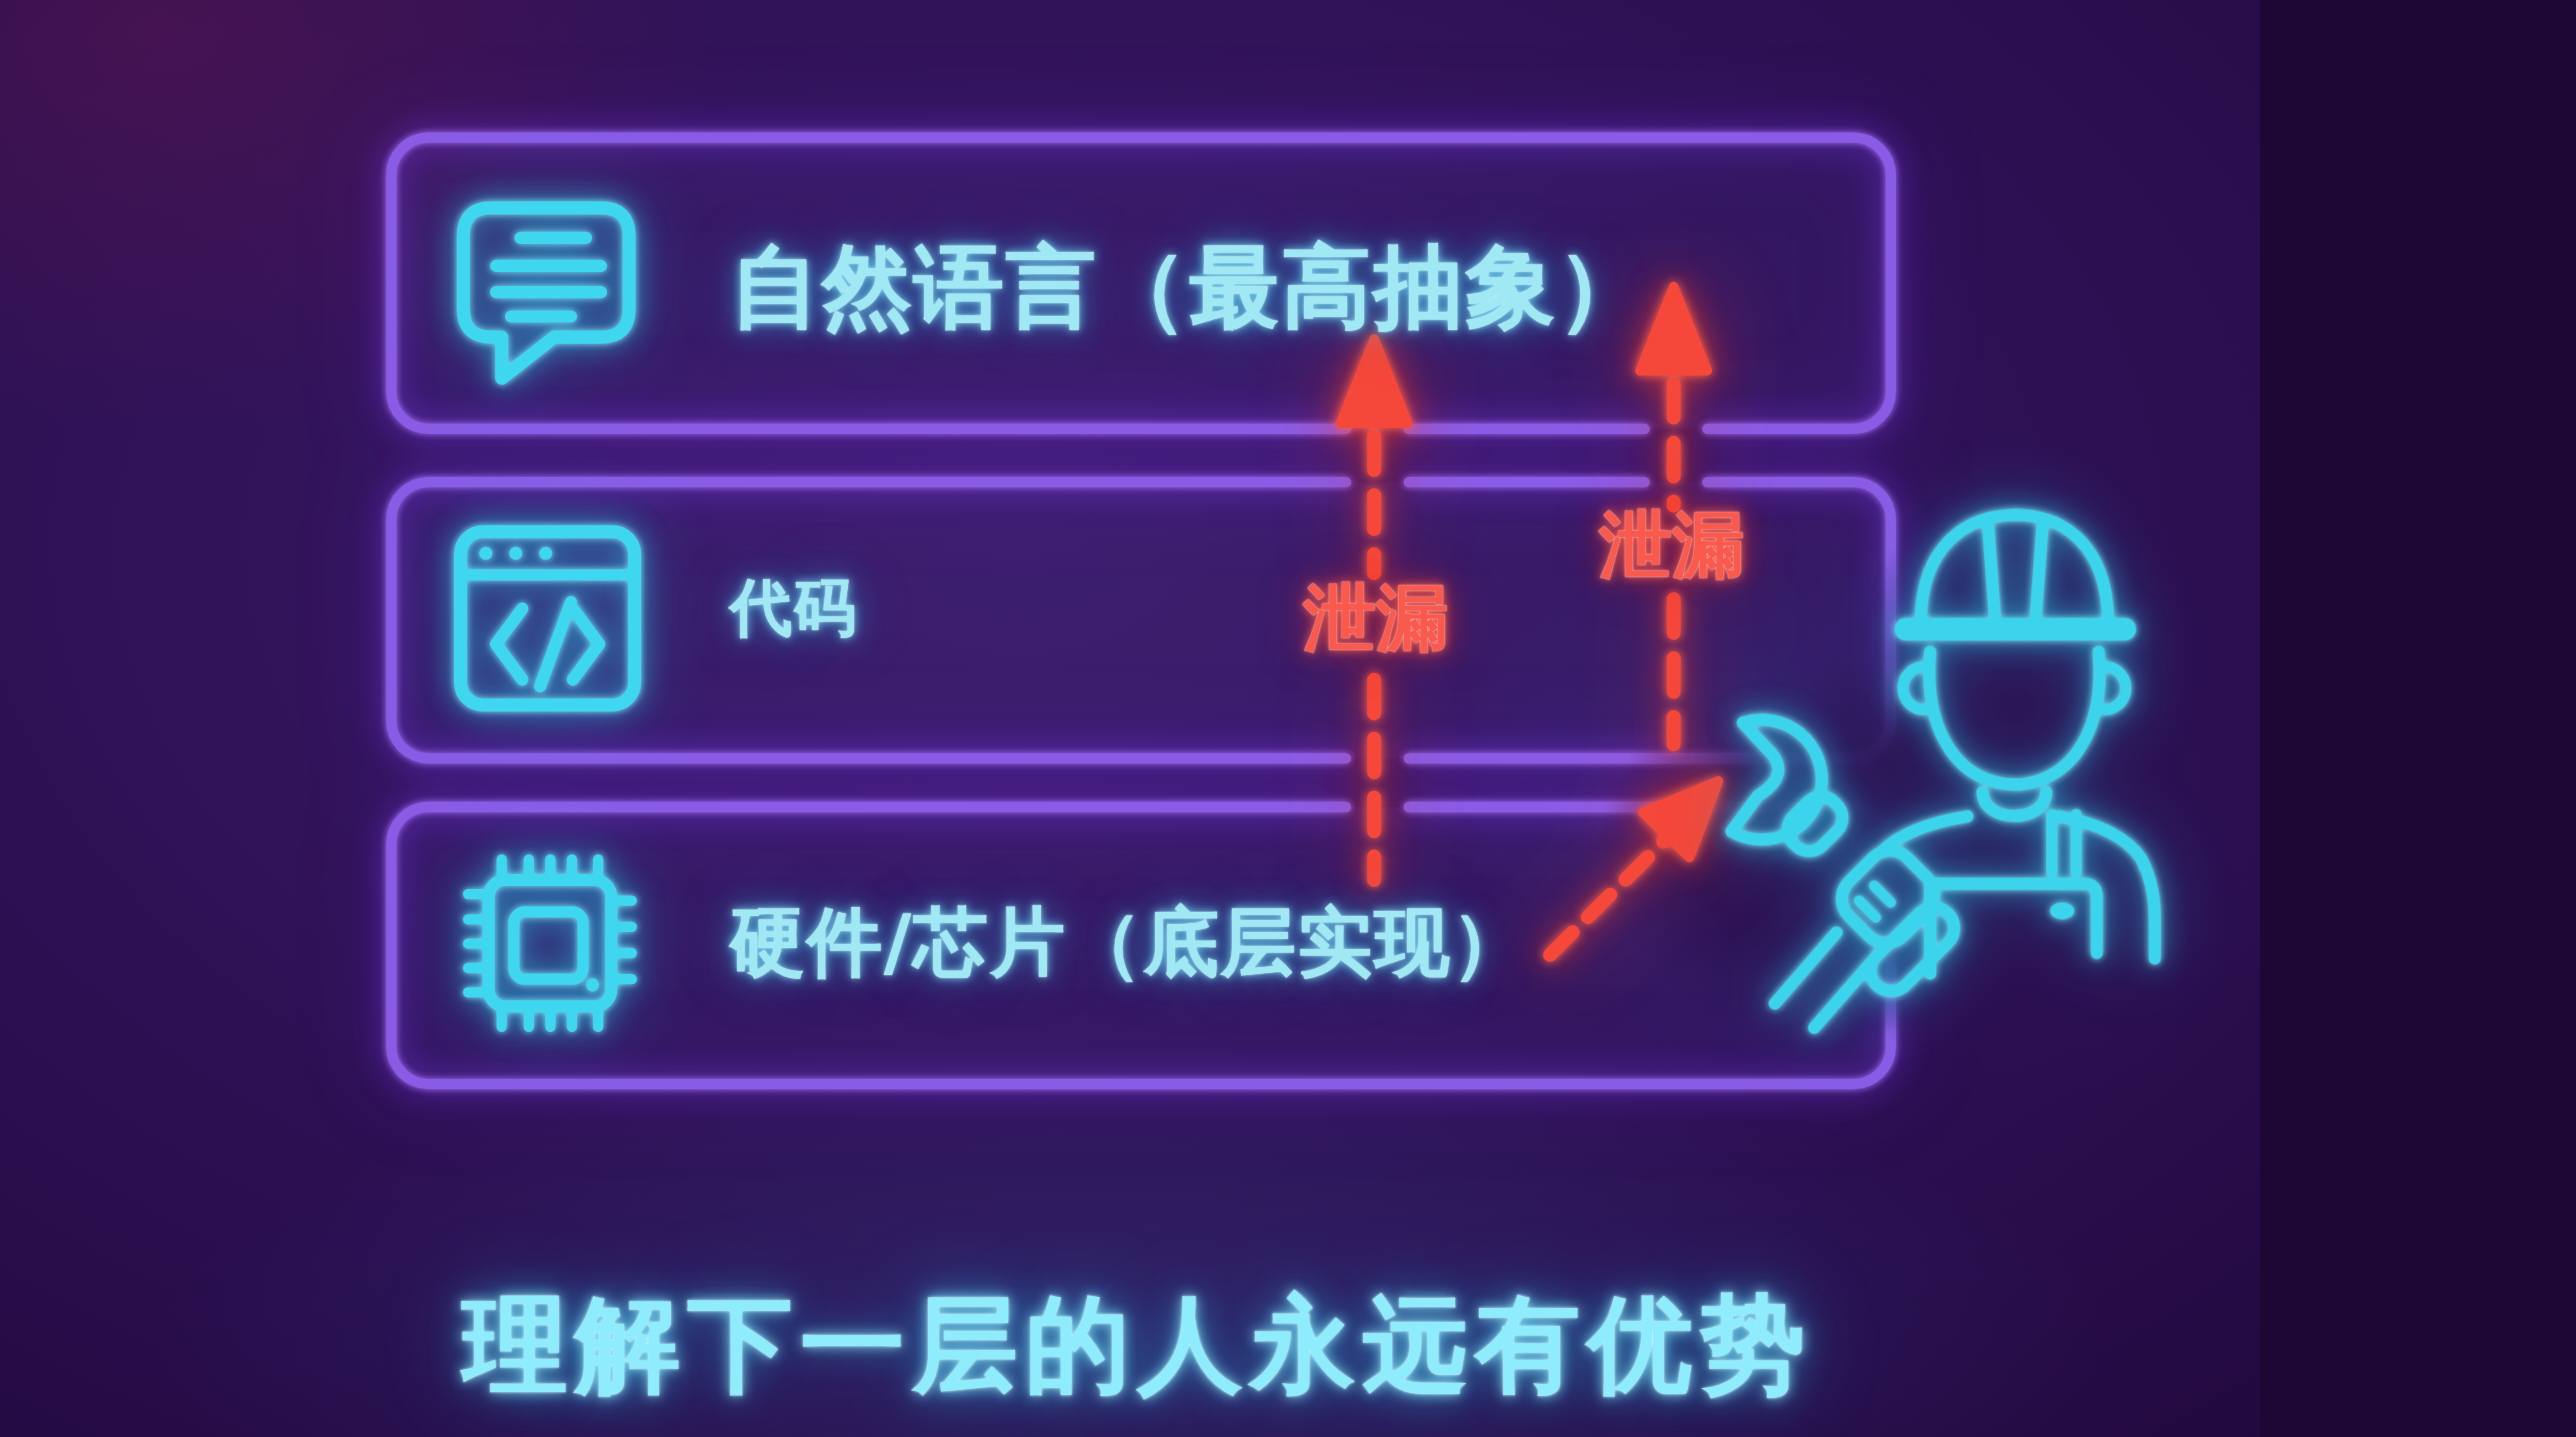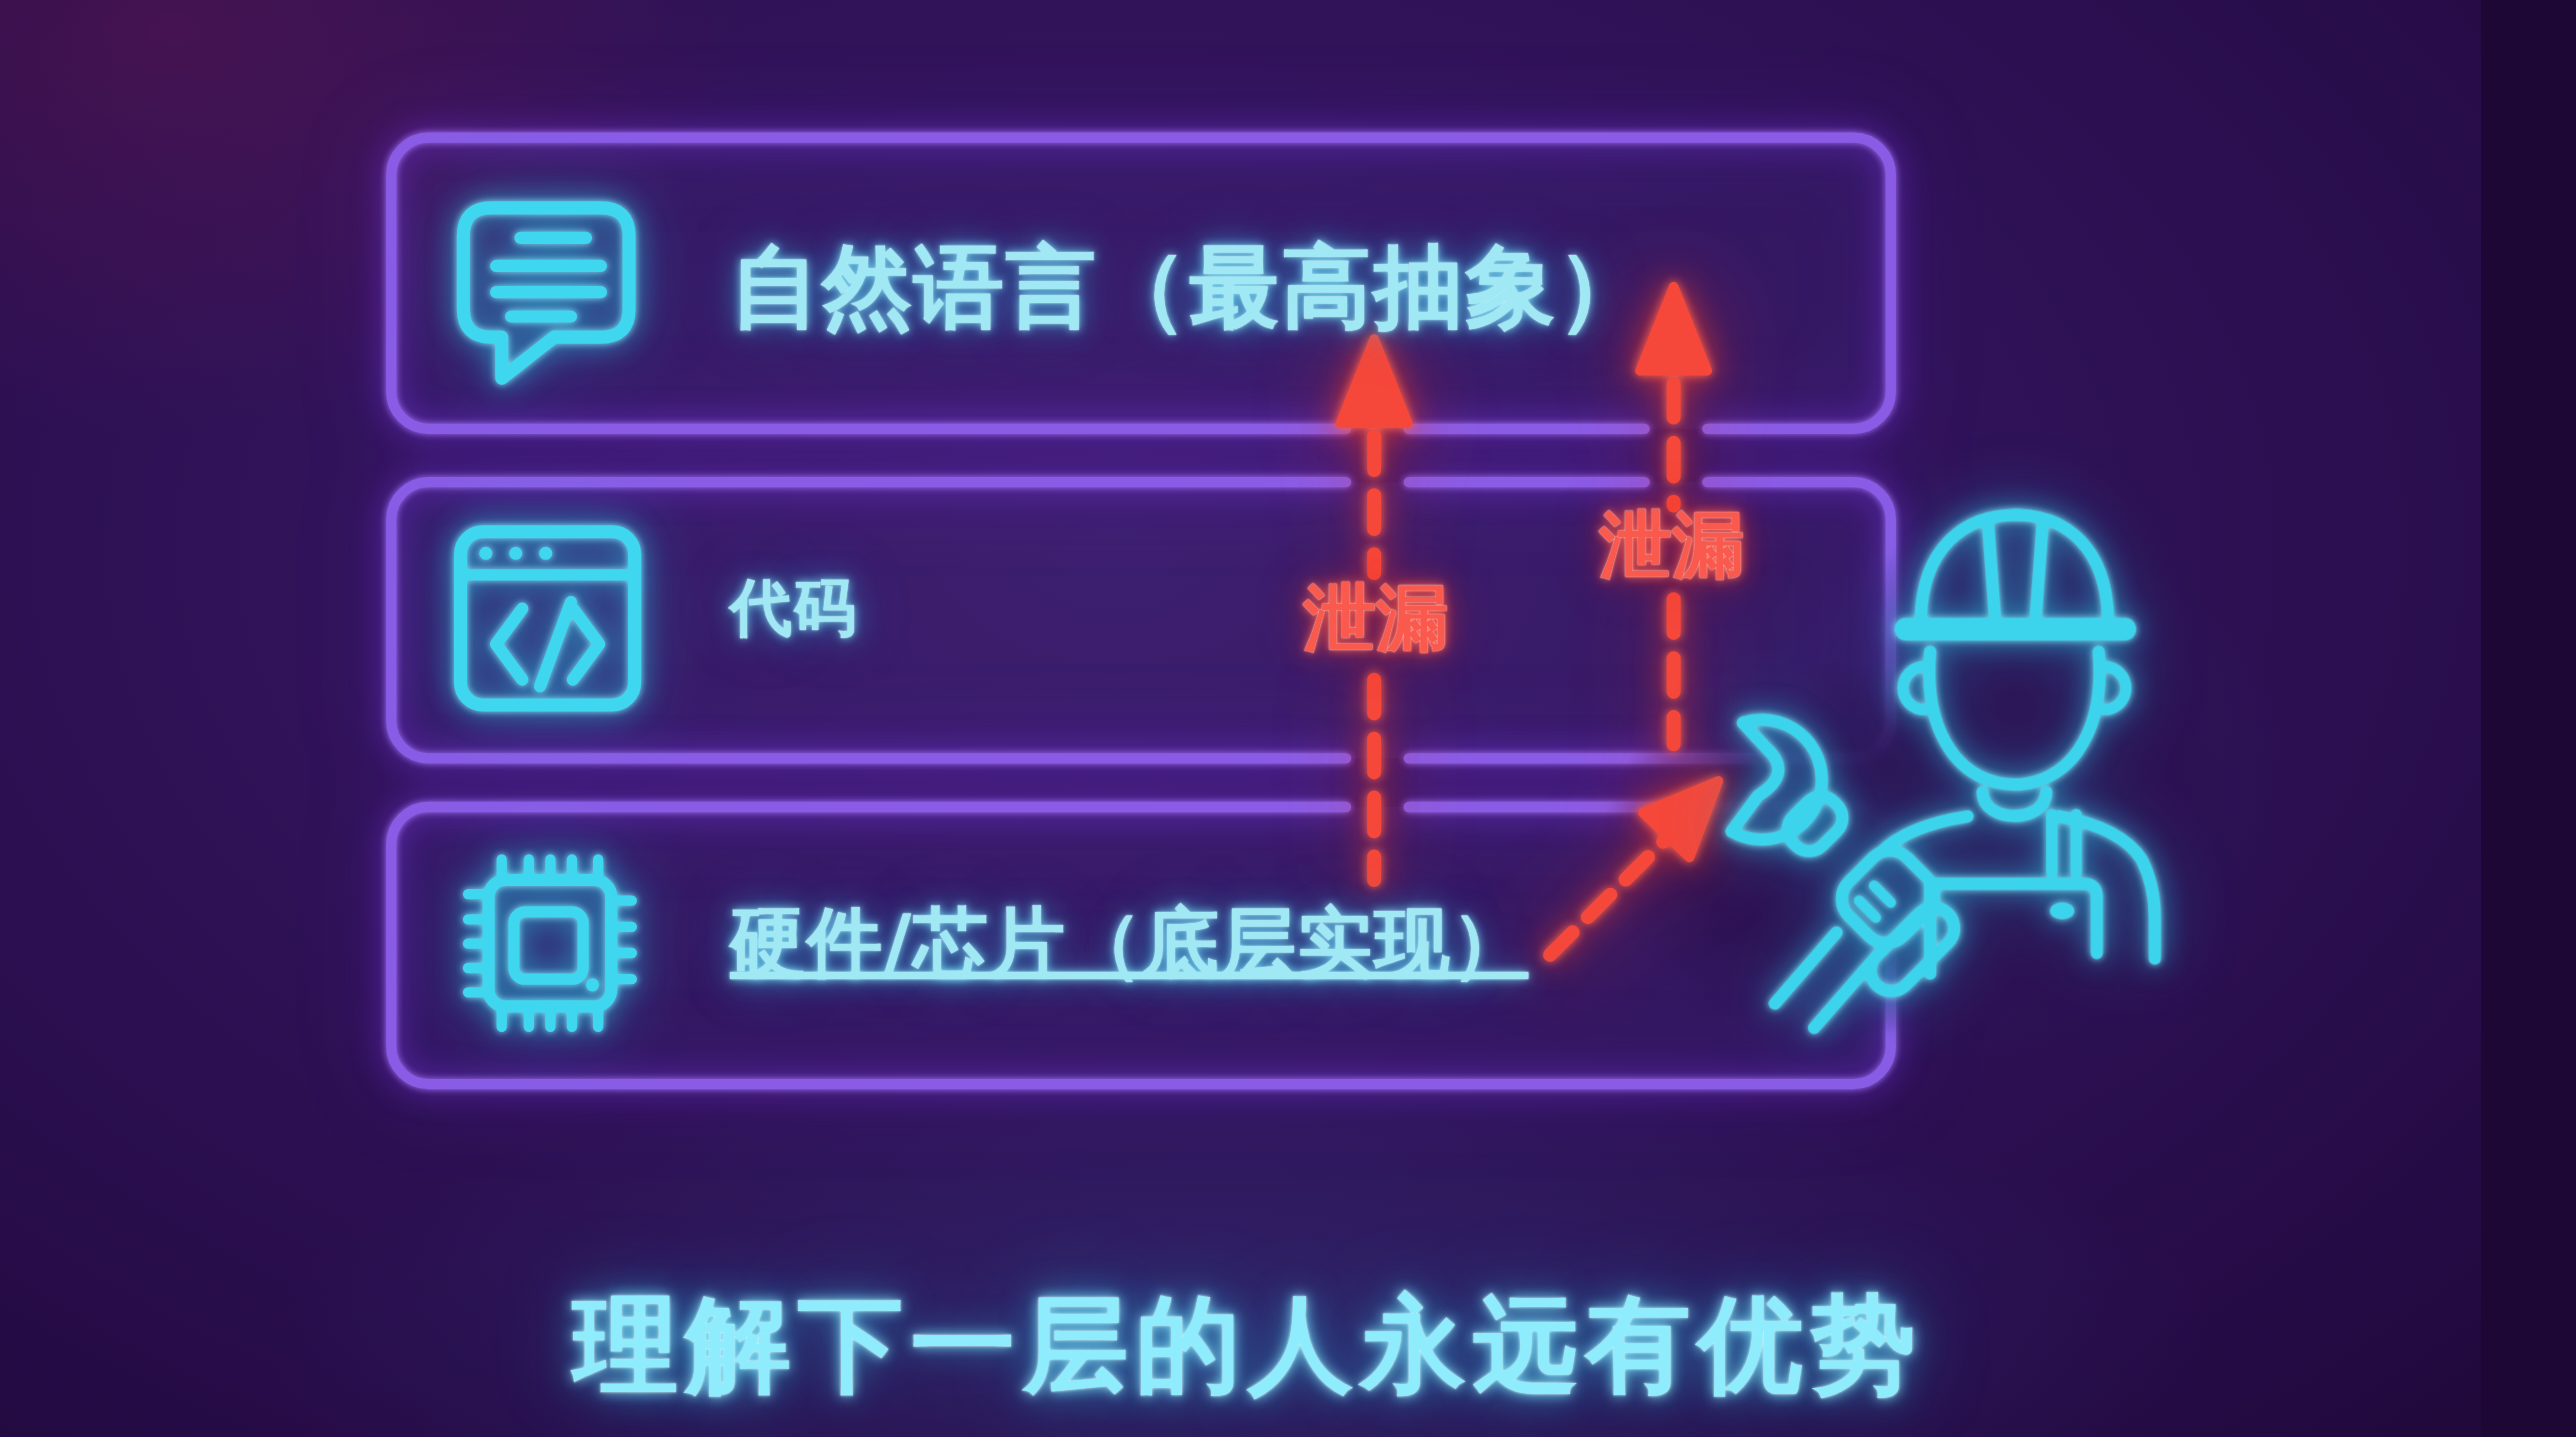--- a/index.html
+++ b/index.html
@@ -1,36 +1,36 @@
 <!DOCTYPE html>
 <html style="font-size:15px"><head>
 <meta charset="utf-8">
 <style>
   html,body{margin:0;padding:0;background:#1d0735;}
   .stage{
-    position:relative;width:2481px;height:1438px;overflow:hidden;
+    position:relative;width:2260px;height:1438px;overflow:hidden;
     font-family:"DejaVu Sans","Liberation Sans",sans-serif;
     background:
       radial-gradient(936px 655px at 7% 2%, rgba(128,28,82,.30), transparent 62%),
       radial-gradient(1404px 403px at 50% 93%, rgba(66,150,226,.15), transparent 70%),
       radial-gradient(487px 393px at 79% 55%, rgba(70,130,230,.10), transparent 70%),
       radial-gradient(2013px 1310px at 45% 38%, #3a1a68 0%, #2f1257 46%, #270c49 76%, #1f0838 100%);
   }
   svg{position:absolute;left:0;top:0;}
   .glow-purple{filter:drop-shadow(0 0 4px rgba(172,118,255,.95)) drop-shadow(0 0 16px rgba(126,62,240,.60)) drop-shadow(0 0 40px rgba(108,40,220,.35));}
   .glow-cyan{filter:drop-shadow(0 0 4px rgba(140,240,255,.90)) drop-shadow(0 0 14px rgba(45,212,240,.60)) drop-shadow(0 0 36px rgba(32,178,230,.38));}
   .glow-red{filter:drop-shadow(0 0 5px rgba(255,104,82,.95)) drop-shadow(0 0 16px rgba(250,62,42,.65)) drop-shadow(0 0 44px rgba(240,48,38,.42));}
   .txt{position:absolute;line-height:1;white-space:nowrap;font-weight:700;}
   .layer-label{
     color:#9fe8f4;
     text-shadow:0 0 1.9px #eafcff,0 0 9.4px rgba(125,235,255,.9),0 0 26px rgba(50,200,240,.55),0 0 58px rgba(40,180,235,.35);
   }
   .lbl-1{left:730px;top:242px;font-size:90px;letter-spacing:1.9px;}
   .lbl-2{left:730px;top:577px;font-size:62px;letter-spacing:1.9px;}
-  .lbl-3{left:730px;top:905px;font-size:75px;letter-spacing:1.9px;text-decoration:underline;}
+  .lbl-3{left:730px;top:905px;font-size:75px;letter-spacing:1.9px;}
   .leak{
     color:#fa5a4d;font-size:73px;transform:translateX(-50%);
     text-shadow:0 0 1.9px #ffe0da,0 0 9.4px rgba(255,98,78,.95),0 0 24px rgba(250,62,45,.62),0 0 52px rgba(244,48,38,.4);
   }
   .leak-left{left:1376px;top:581px;}
   .leak-right{left:1672px;top:508px;}
   .title{
     left:50%;top:1293px;margin-left:7.5px;transform:translateX(-50%);
     font-size:105px;letter-spacing:7.5px;font-weight:800;color:#8fecfc;
     text-shadow:0 0 2.8px #f0feff,0 0 13px rgba(130,238,255,.95),0 0 34px rgba(55,205,245,.6),0 0 84px rgba(45,185,240,.45);

